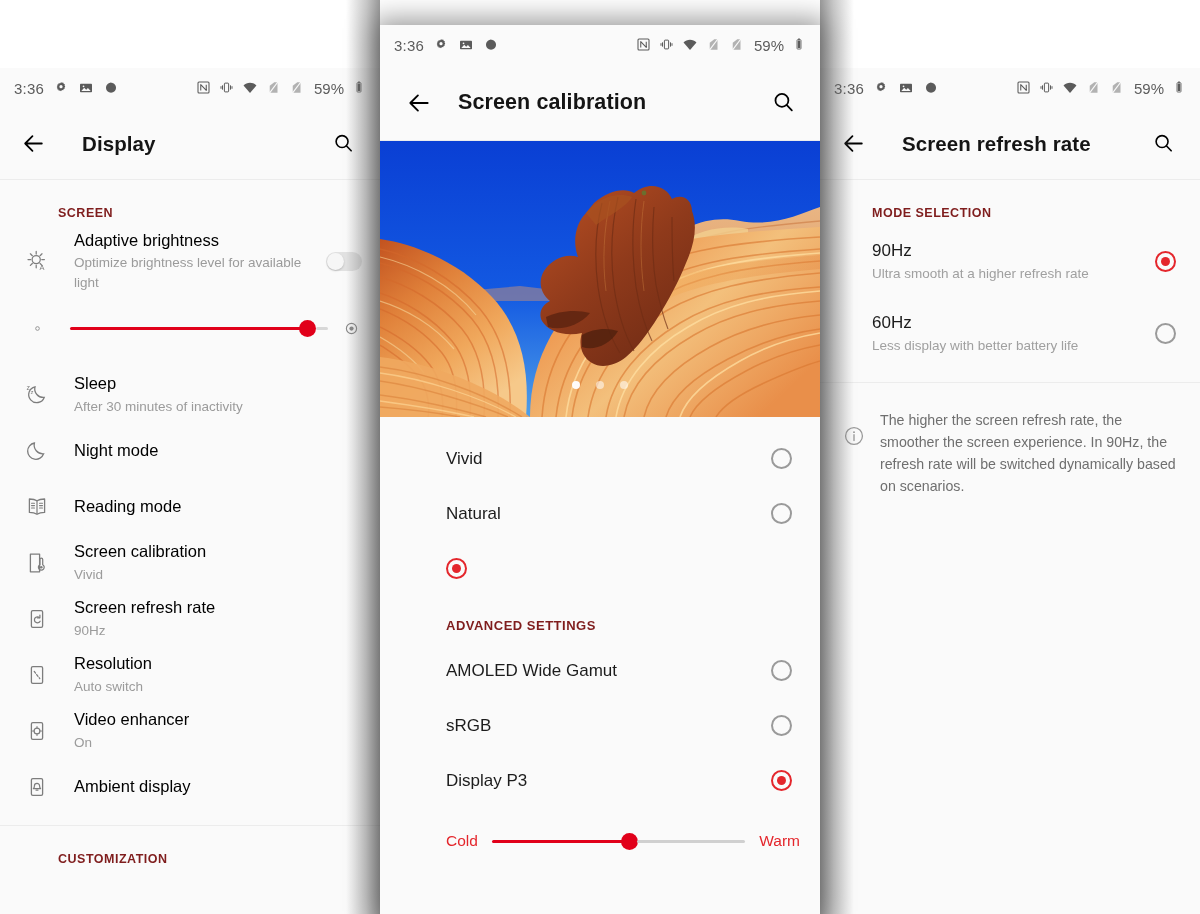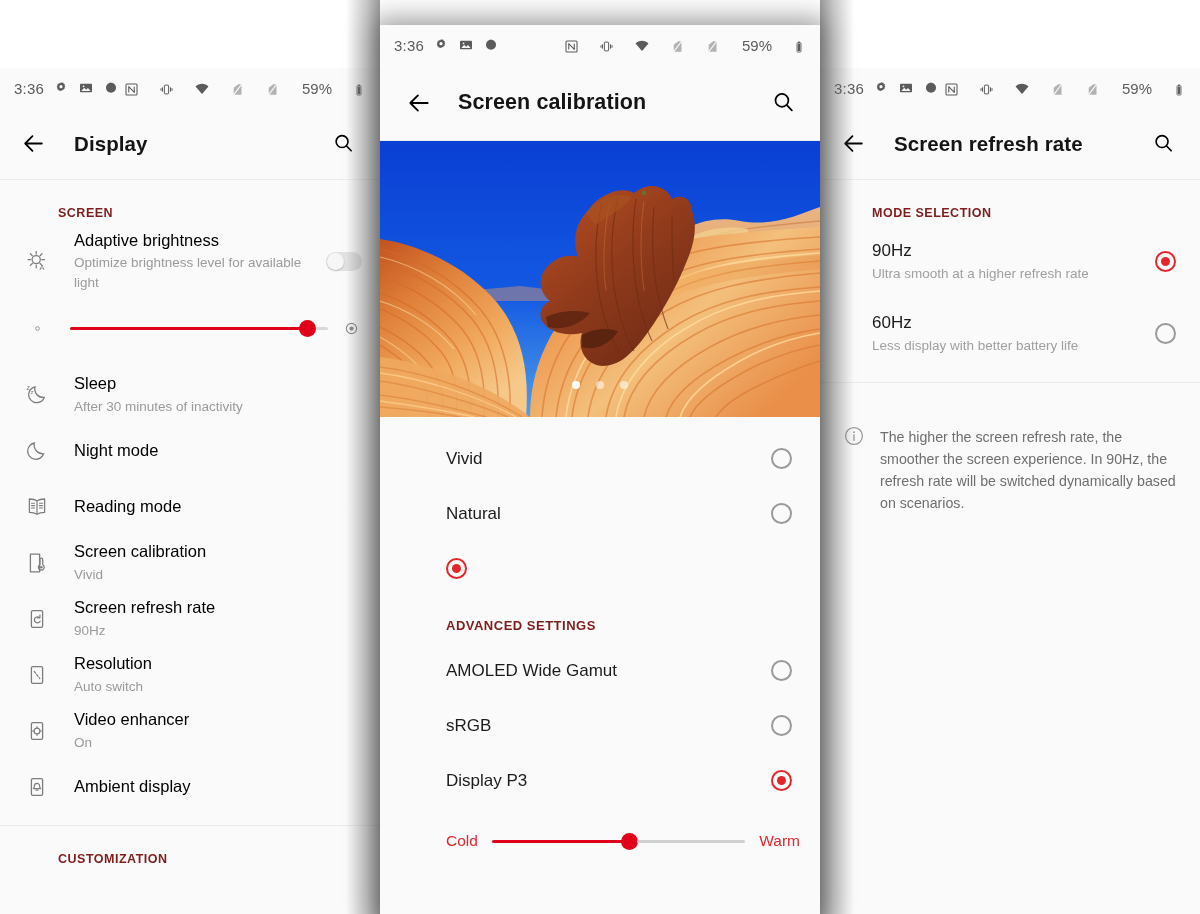--- a/index.html
+++ b/index.html
@@ -46,40 +46,40 @@
   .statusbar {
     height: 40px;
     display: flex;
     align-items: center;
     padding: 0 14px;
     font-size: 14.5px;
     color: #5b5b5b;
     background: #fafafa;
   }
   .sb-left  { display: flex; align-items: center; gap: 9px; }
-  .sb-right { display: flex; align-items: flex-end; gap: 20px; margin-left: auto; }
+  .sb-right { display: flex; align-items: flex-start; gap: 8px; margin-left: auto; }
   .sb-time  { font-size: 15px; color: #5c5c5c; letter-spacing: 0.2px; }
   .sb-ico   { display: inline-flex; align-items: center; justify-content: center; }
   .sb-pct   { font-size: 15px; color: #5c5c5c; margin-left: 2px; }
 
   
   .appbar {
     height: 72px;
     display: flex;
     align-items: center;
     padding: 0 20px 0 16px;
     background: #fafafa;
     border-bottom: 1px solid #ececec;
   }
   .appbar-back { width: 34px; height: 34px; display: flex; align-items: center; justify-content: center; cursor: pointer; }
   .appbar-title {
     font-size: 20.5px;
     font-weight: bold;
     color: #151515;
-    margin-left: 24px;
+    margin-left: 32px;
     letter-spacing: 0.1px;
     white-space: nowrap;
   }
   .appbar-search { margin-left: auto; width: 34px; height: 34px; display: flex; align-items: center; justify-content: center; cursor: pointer; }
 
   .appbar.center-bar { height: 76px; padding-left: 22px; }
   .appbar.center-bar .appbar-title { font-size: 21.5px; margin-left: 22px; }
 
   
   .section-head {
@@ -195,21 +195,21 @@
   .r-row-sub   { font-size: 13.5px; color: #a0a0a0; margin-top: 5px; }
 
   .divider { height: 1px; background: #ececec; margin-top: 10px; }
 
   .info-block {
     display: flex;
     padding: 26px 24px 0 22px;
     gap: 14px;
   }
   .info-icon { width: 24px; min-width: 24px; display: flex; align-items: flex-start; justify-content: center; padding-top: 16px; }
-  .info-text { font-size: 14.2px; color: #6f6f6f; line-height: 1.55; margin-top: 17px; }
+  .info-text { font-size: 14.2px; color: #6f6f6f; line-height: 1.55; }
 </style>
 </head>
 <body>
 
 <svg width="0" height="0" style="position:absolute" aria-hidden="true">
   <defs>
     <symbol id="ic-back" viewBox="0 0 24 24">
       <path d="M20 12H4M4 12l7-7M4 12l7 7" fill="none" stroke="currentColor" stroke-width="1.7" stroke-linecap="round" stroke-linejoin="round"></path>
     </symbol>
     <symbol id="ic-search" viewBox="0 0 24 24">

